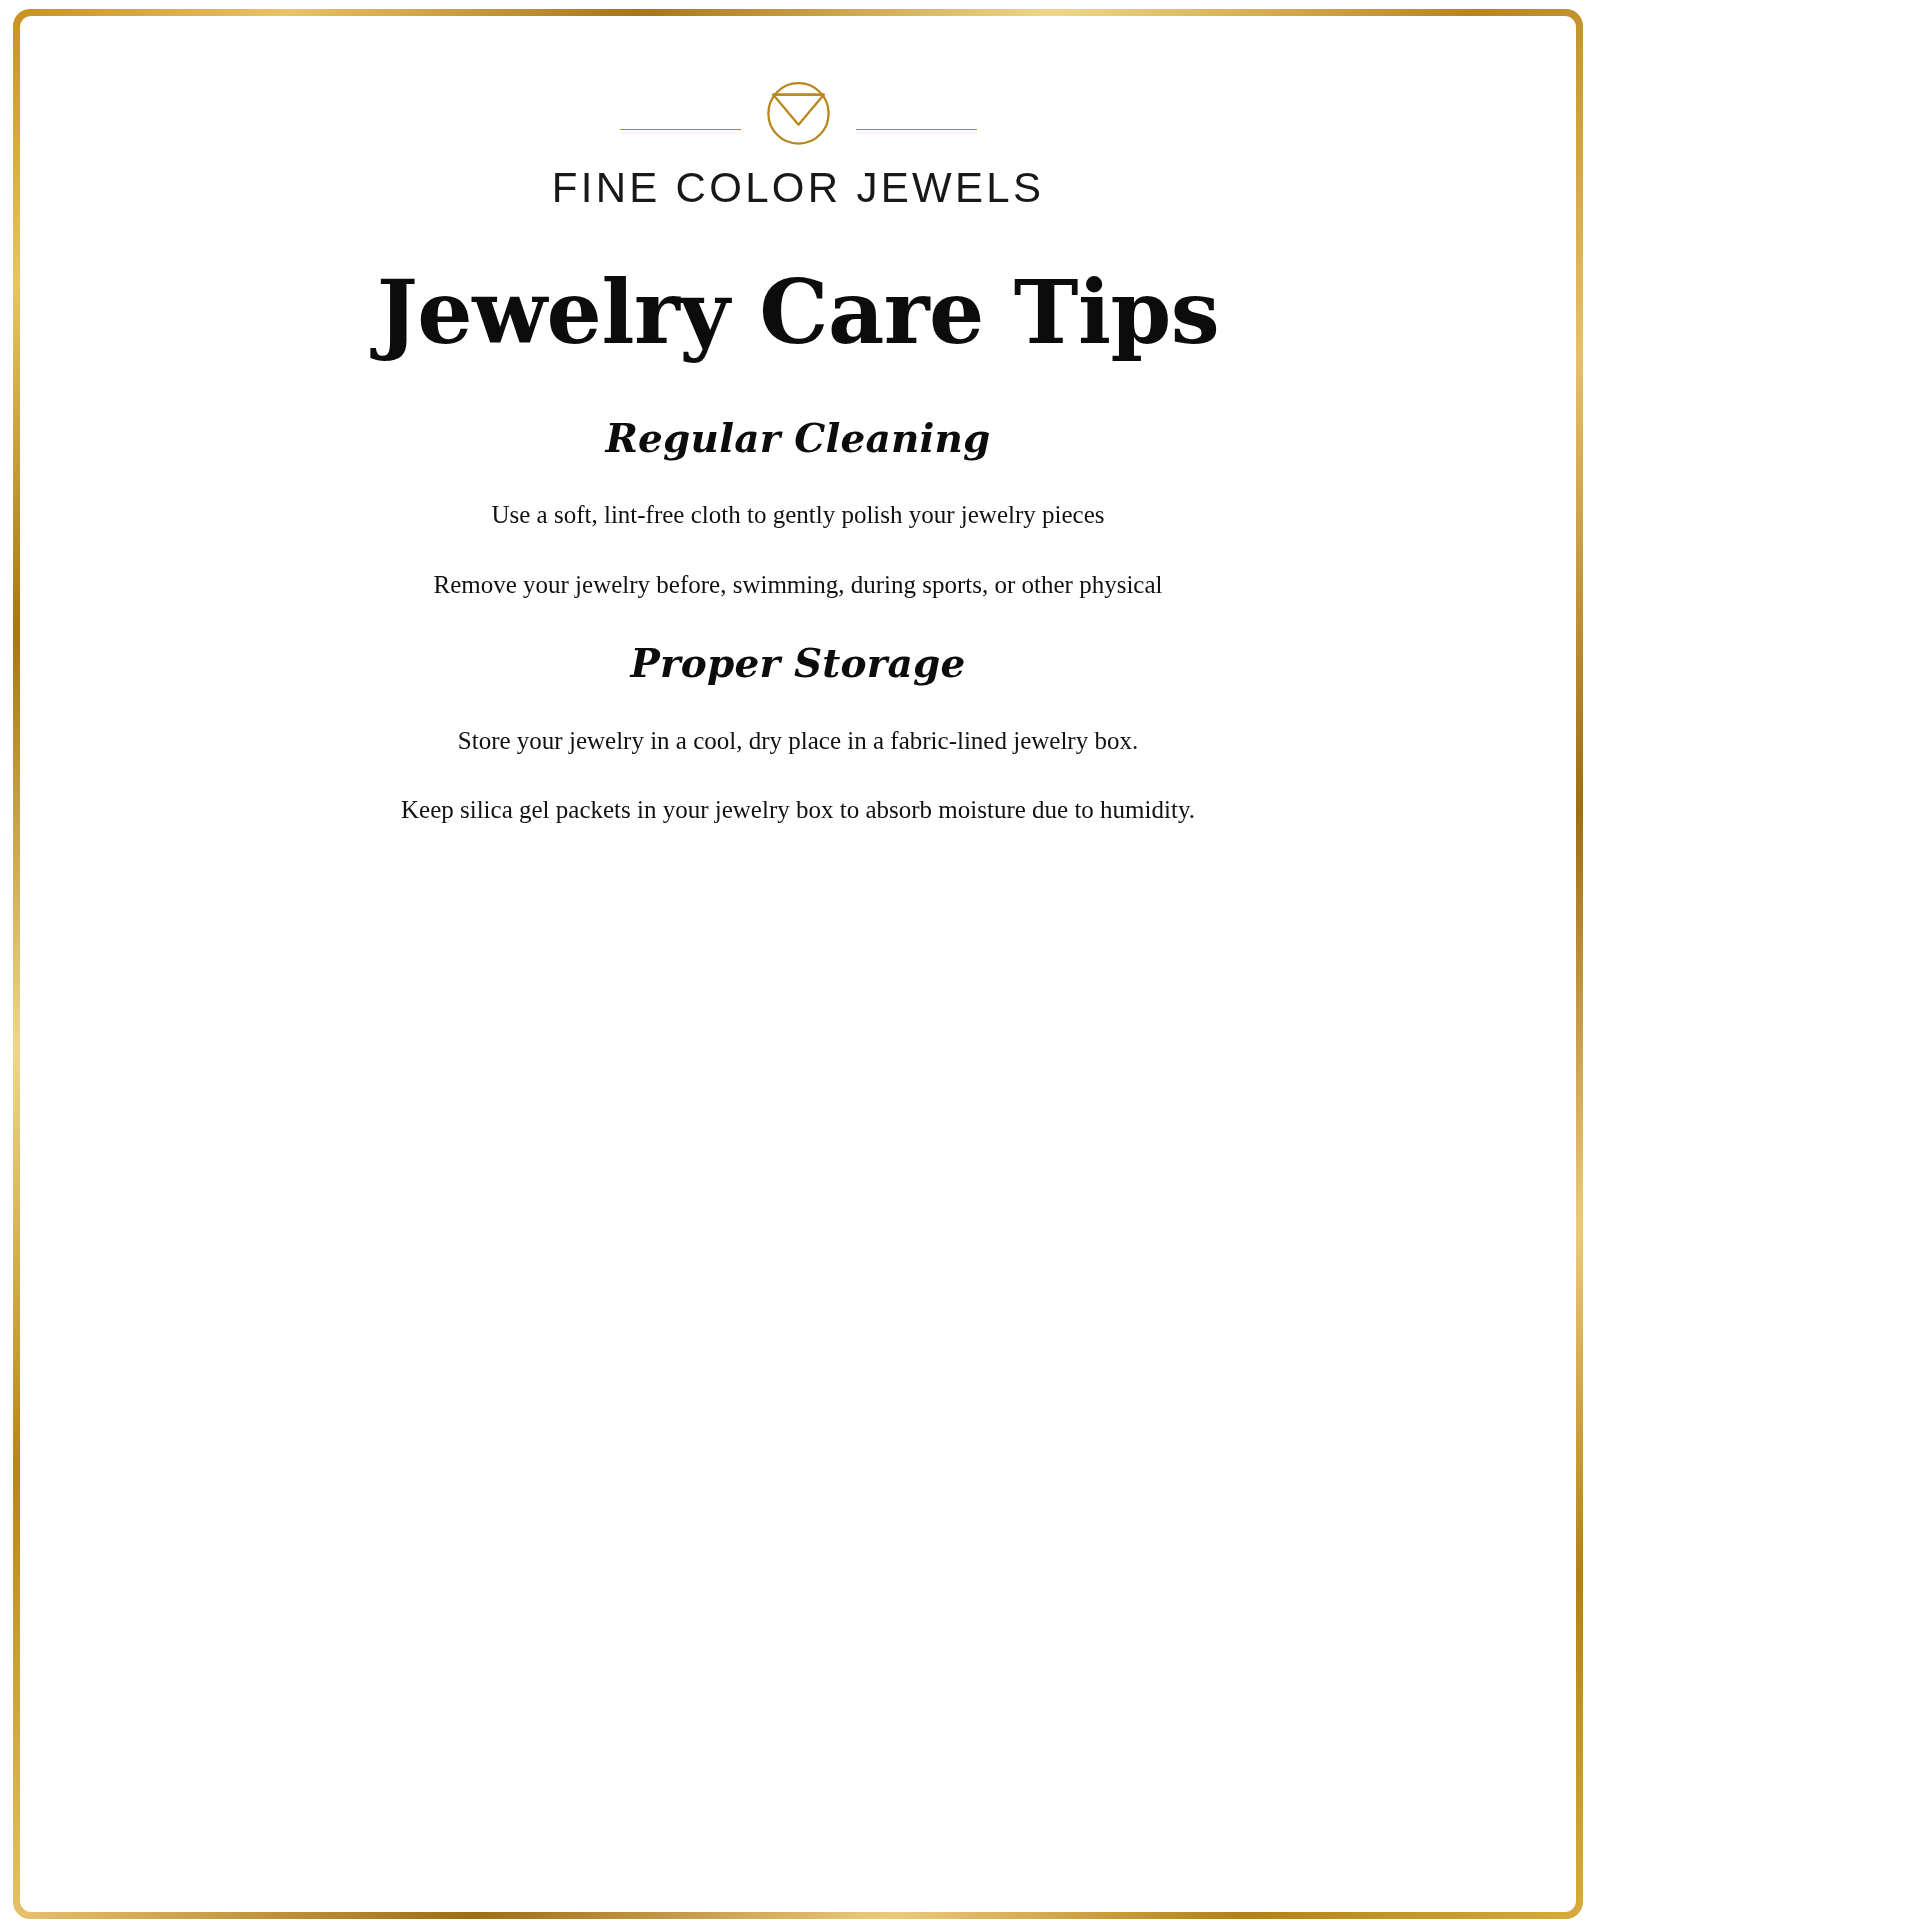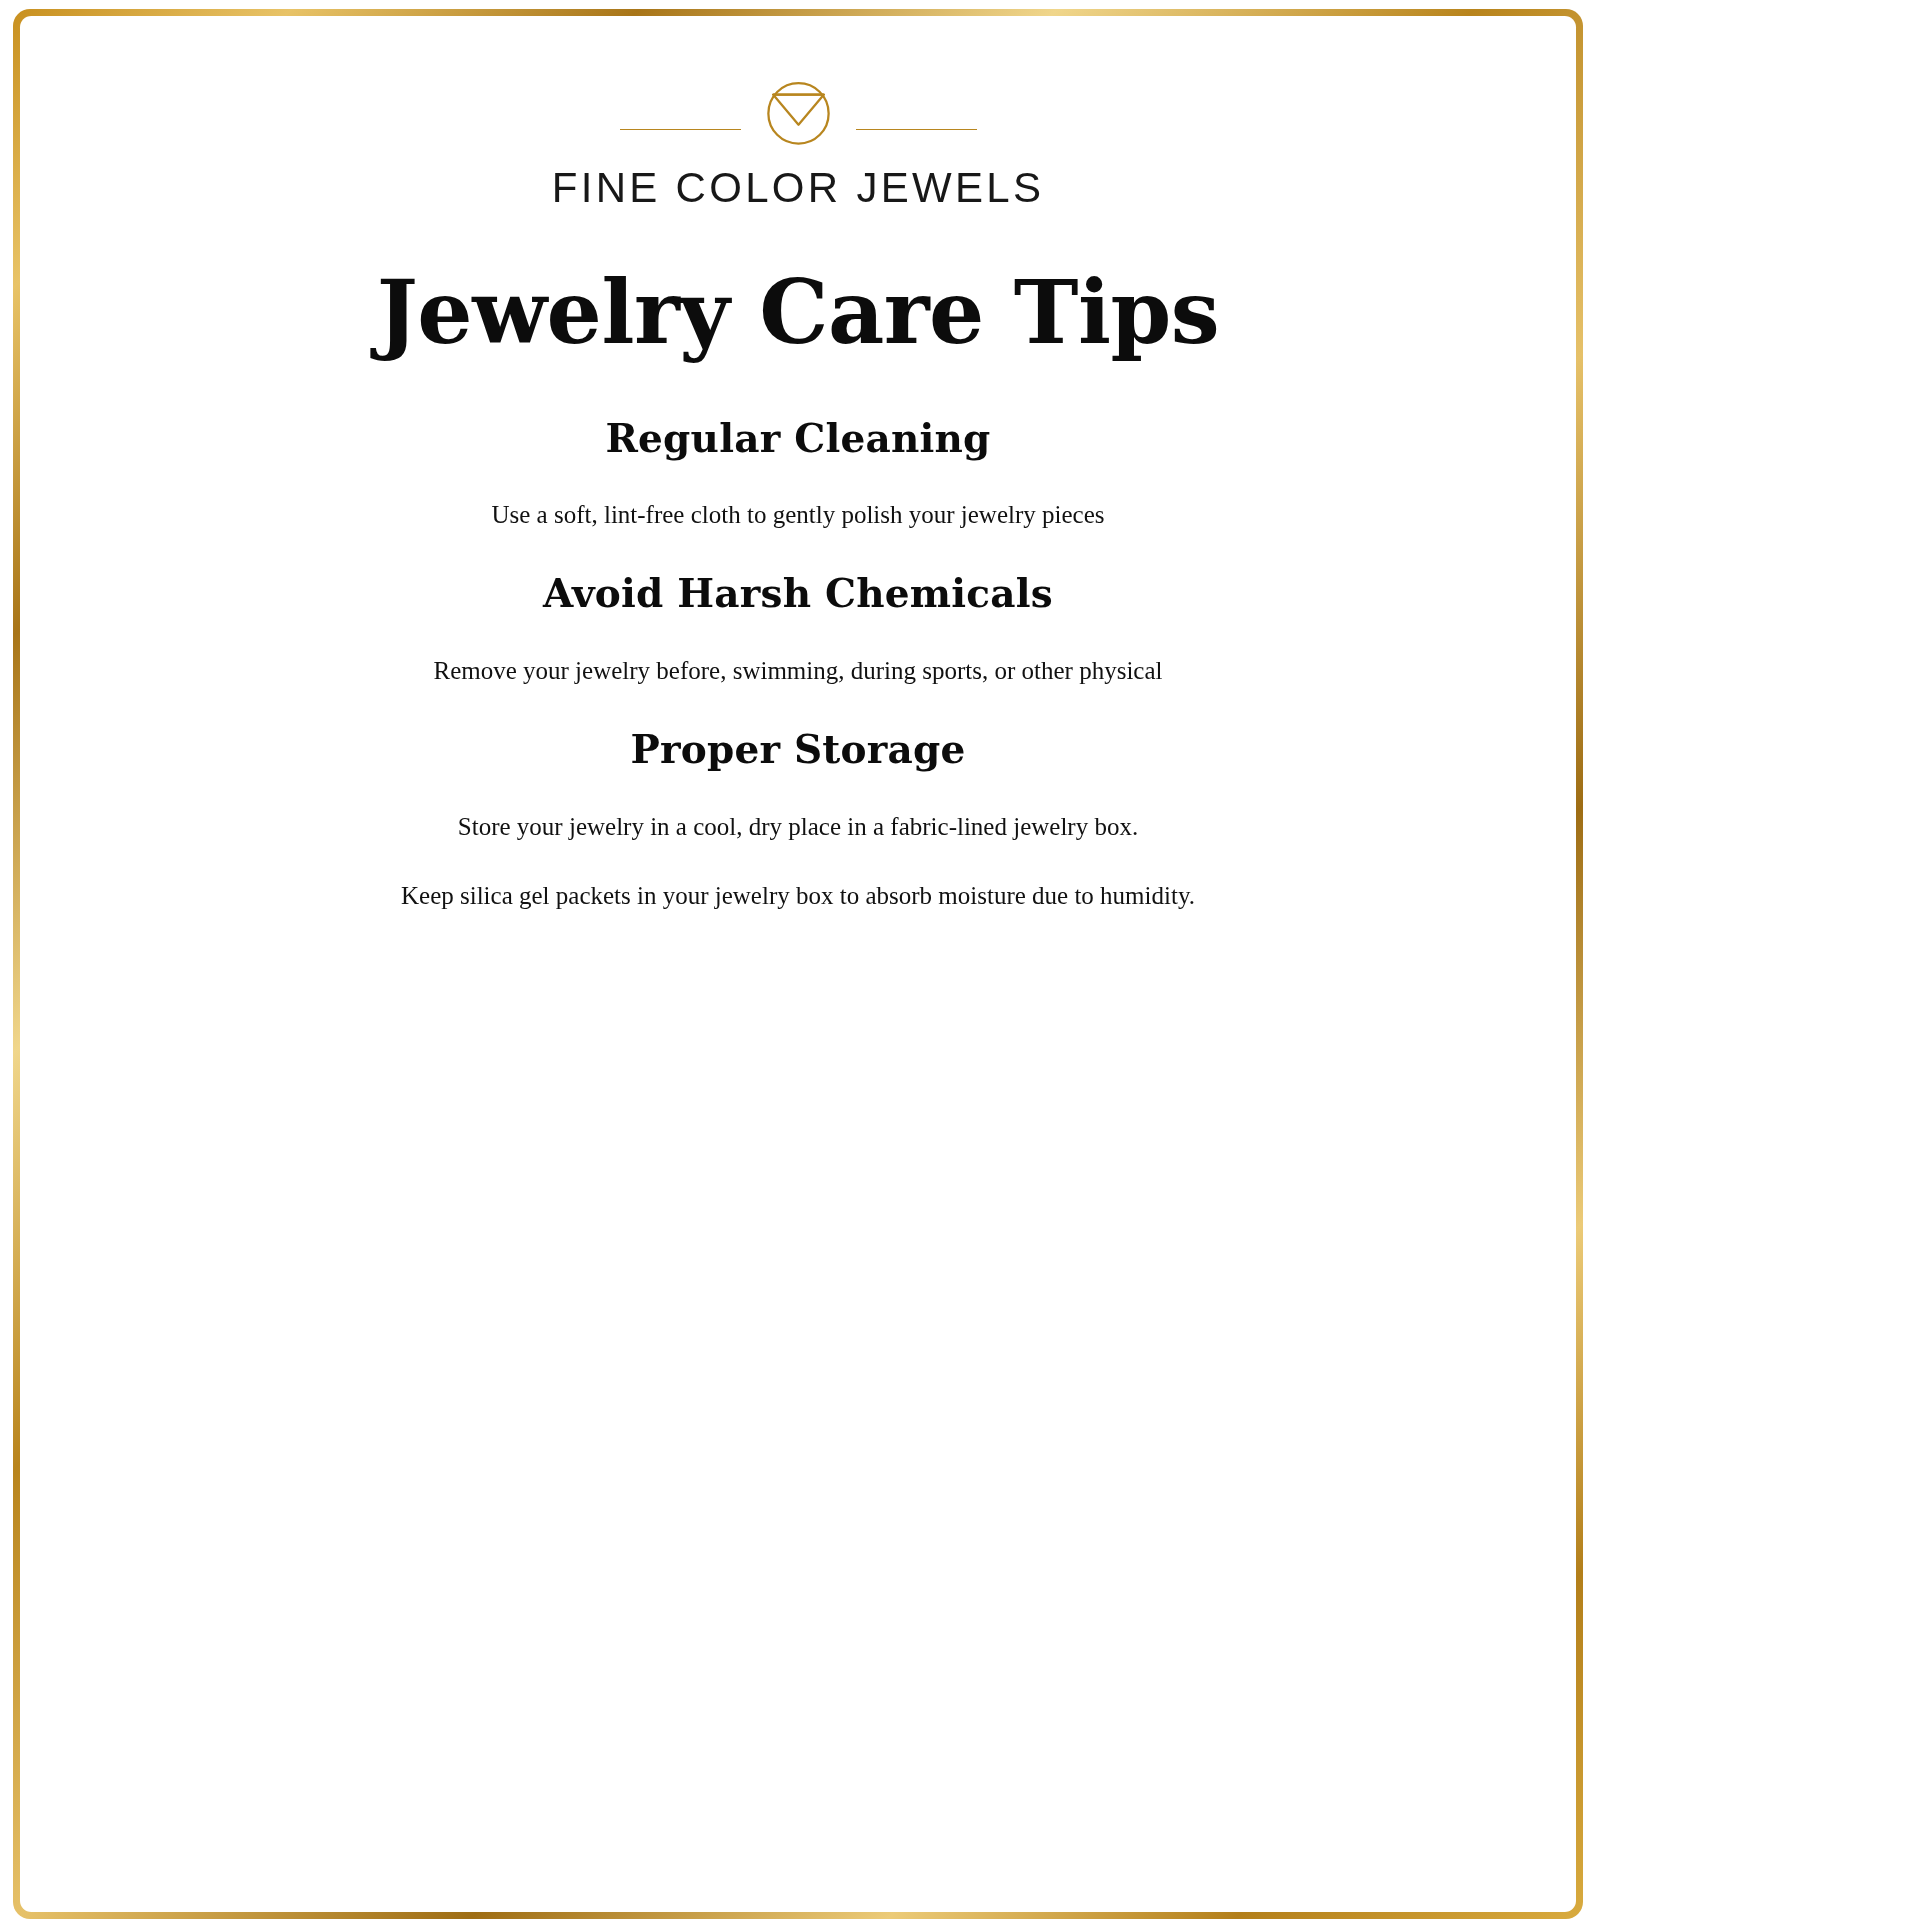--- a/index.html
+++ b/index.html
@@ -113,20 +113,21 @@
     margin: 0;
   }
   .section-heading {
     font-family: "DejaVu Serif", serif;
     font-weight: bold;
     font-size: 39px;
     color: #0c0c0c;
     margin: 0 0 0 0;
     padding: 21px 0 19px 0;
     letter-spacing: 0.2px;
+    font-style: italic;
   }
   .section-line {
     font-family: "Liberation Serif", serif;
     font-size: 25px;
     line-height: 1.08;
     color: #111111;
     padding: 21.7px 0 21px 0;
     margin: 0;
   }
   .section:first-child .section-heading { padding-top: 5.6px; }
@@ -162,21 +163,20 @@
     <h1 class="doc-title">Jewelry Care Tips</h1>
 
     <div class="sections">
 
       <div class="section">
         <div class="section-heading">Regular Cleaning</div>
         <p class="section-line">Use a soft, lint-free cloth to gently polish your jewelry pieces</p>
       </div>
 
       <div class="section">
-        <div class="section-heading">Avoid Harsh Chemicals</div>
         <p class="section-line">Remove your jewelry before, swimming, during sports, or other physical</p>
       </div>
 
       <div class="section">
         <div class="section-heading">Proper Storage</div>
         <p class="section-line">Store your jewelry in a cool, dry place in a fabric-lined jewelry box.</p>
         <p class="section-line">Keep silica gel packets in your jewelry box to absorb moisture due to humidity.</p>
       </div>
 
 

